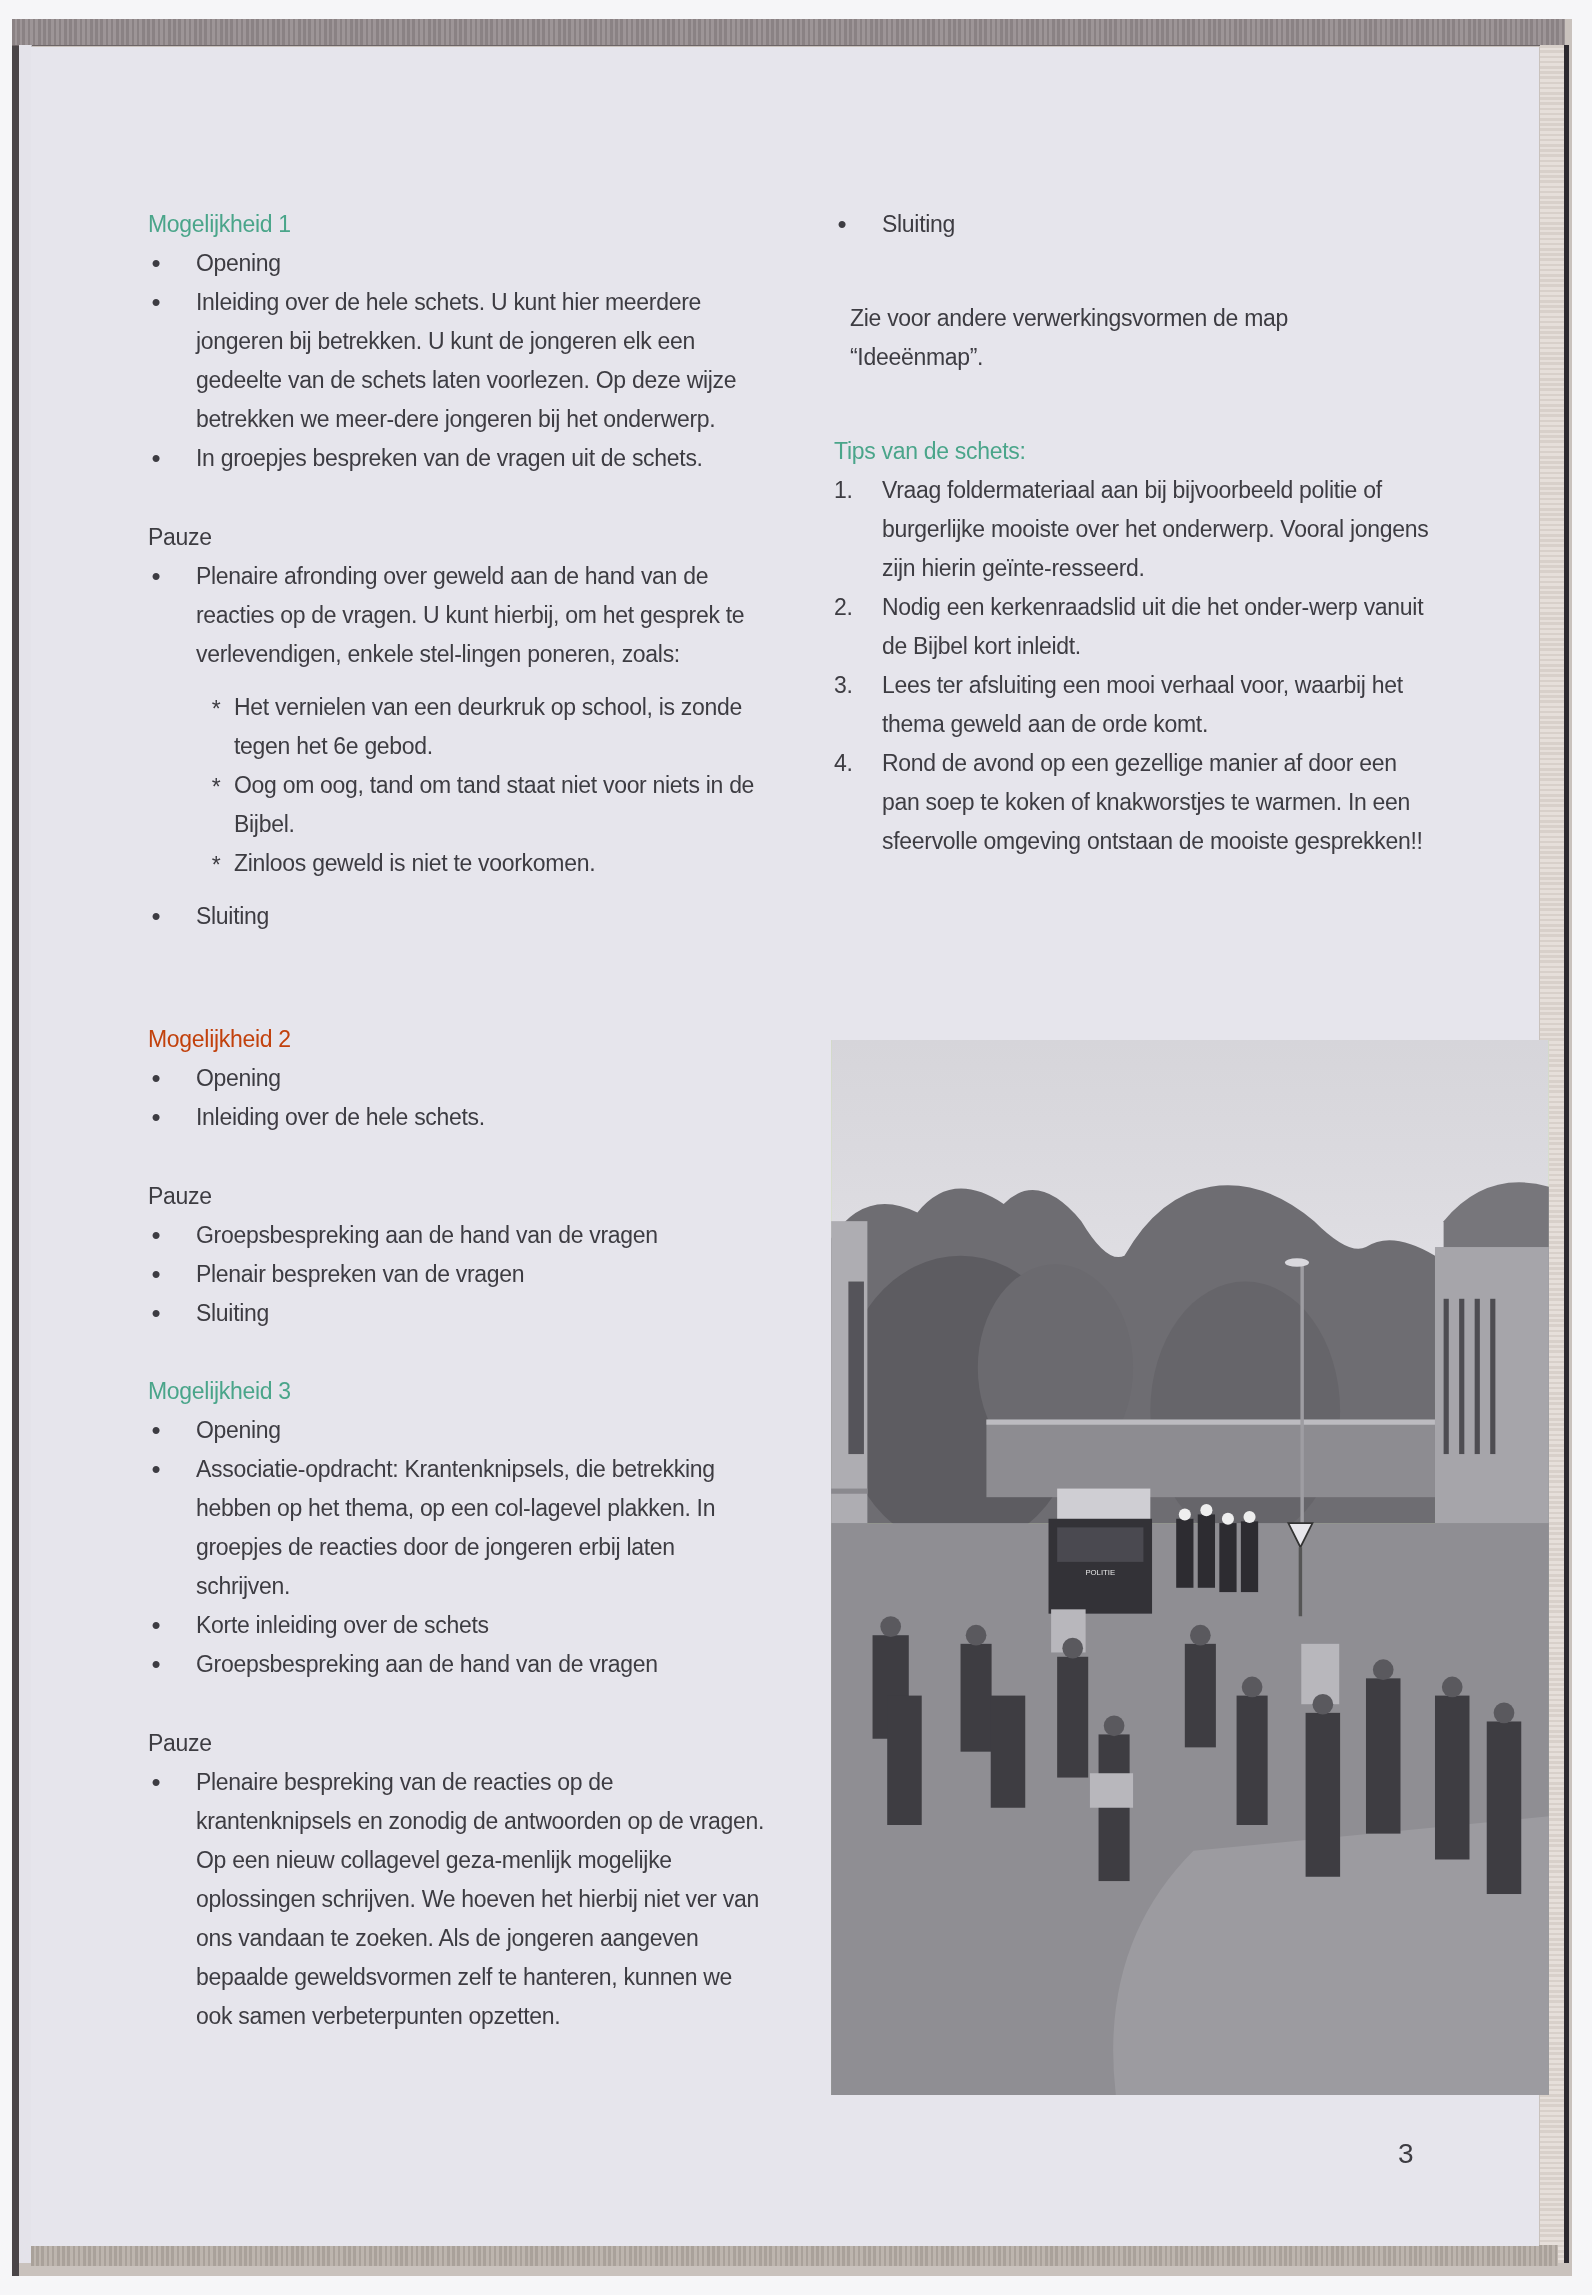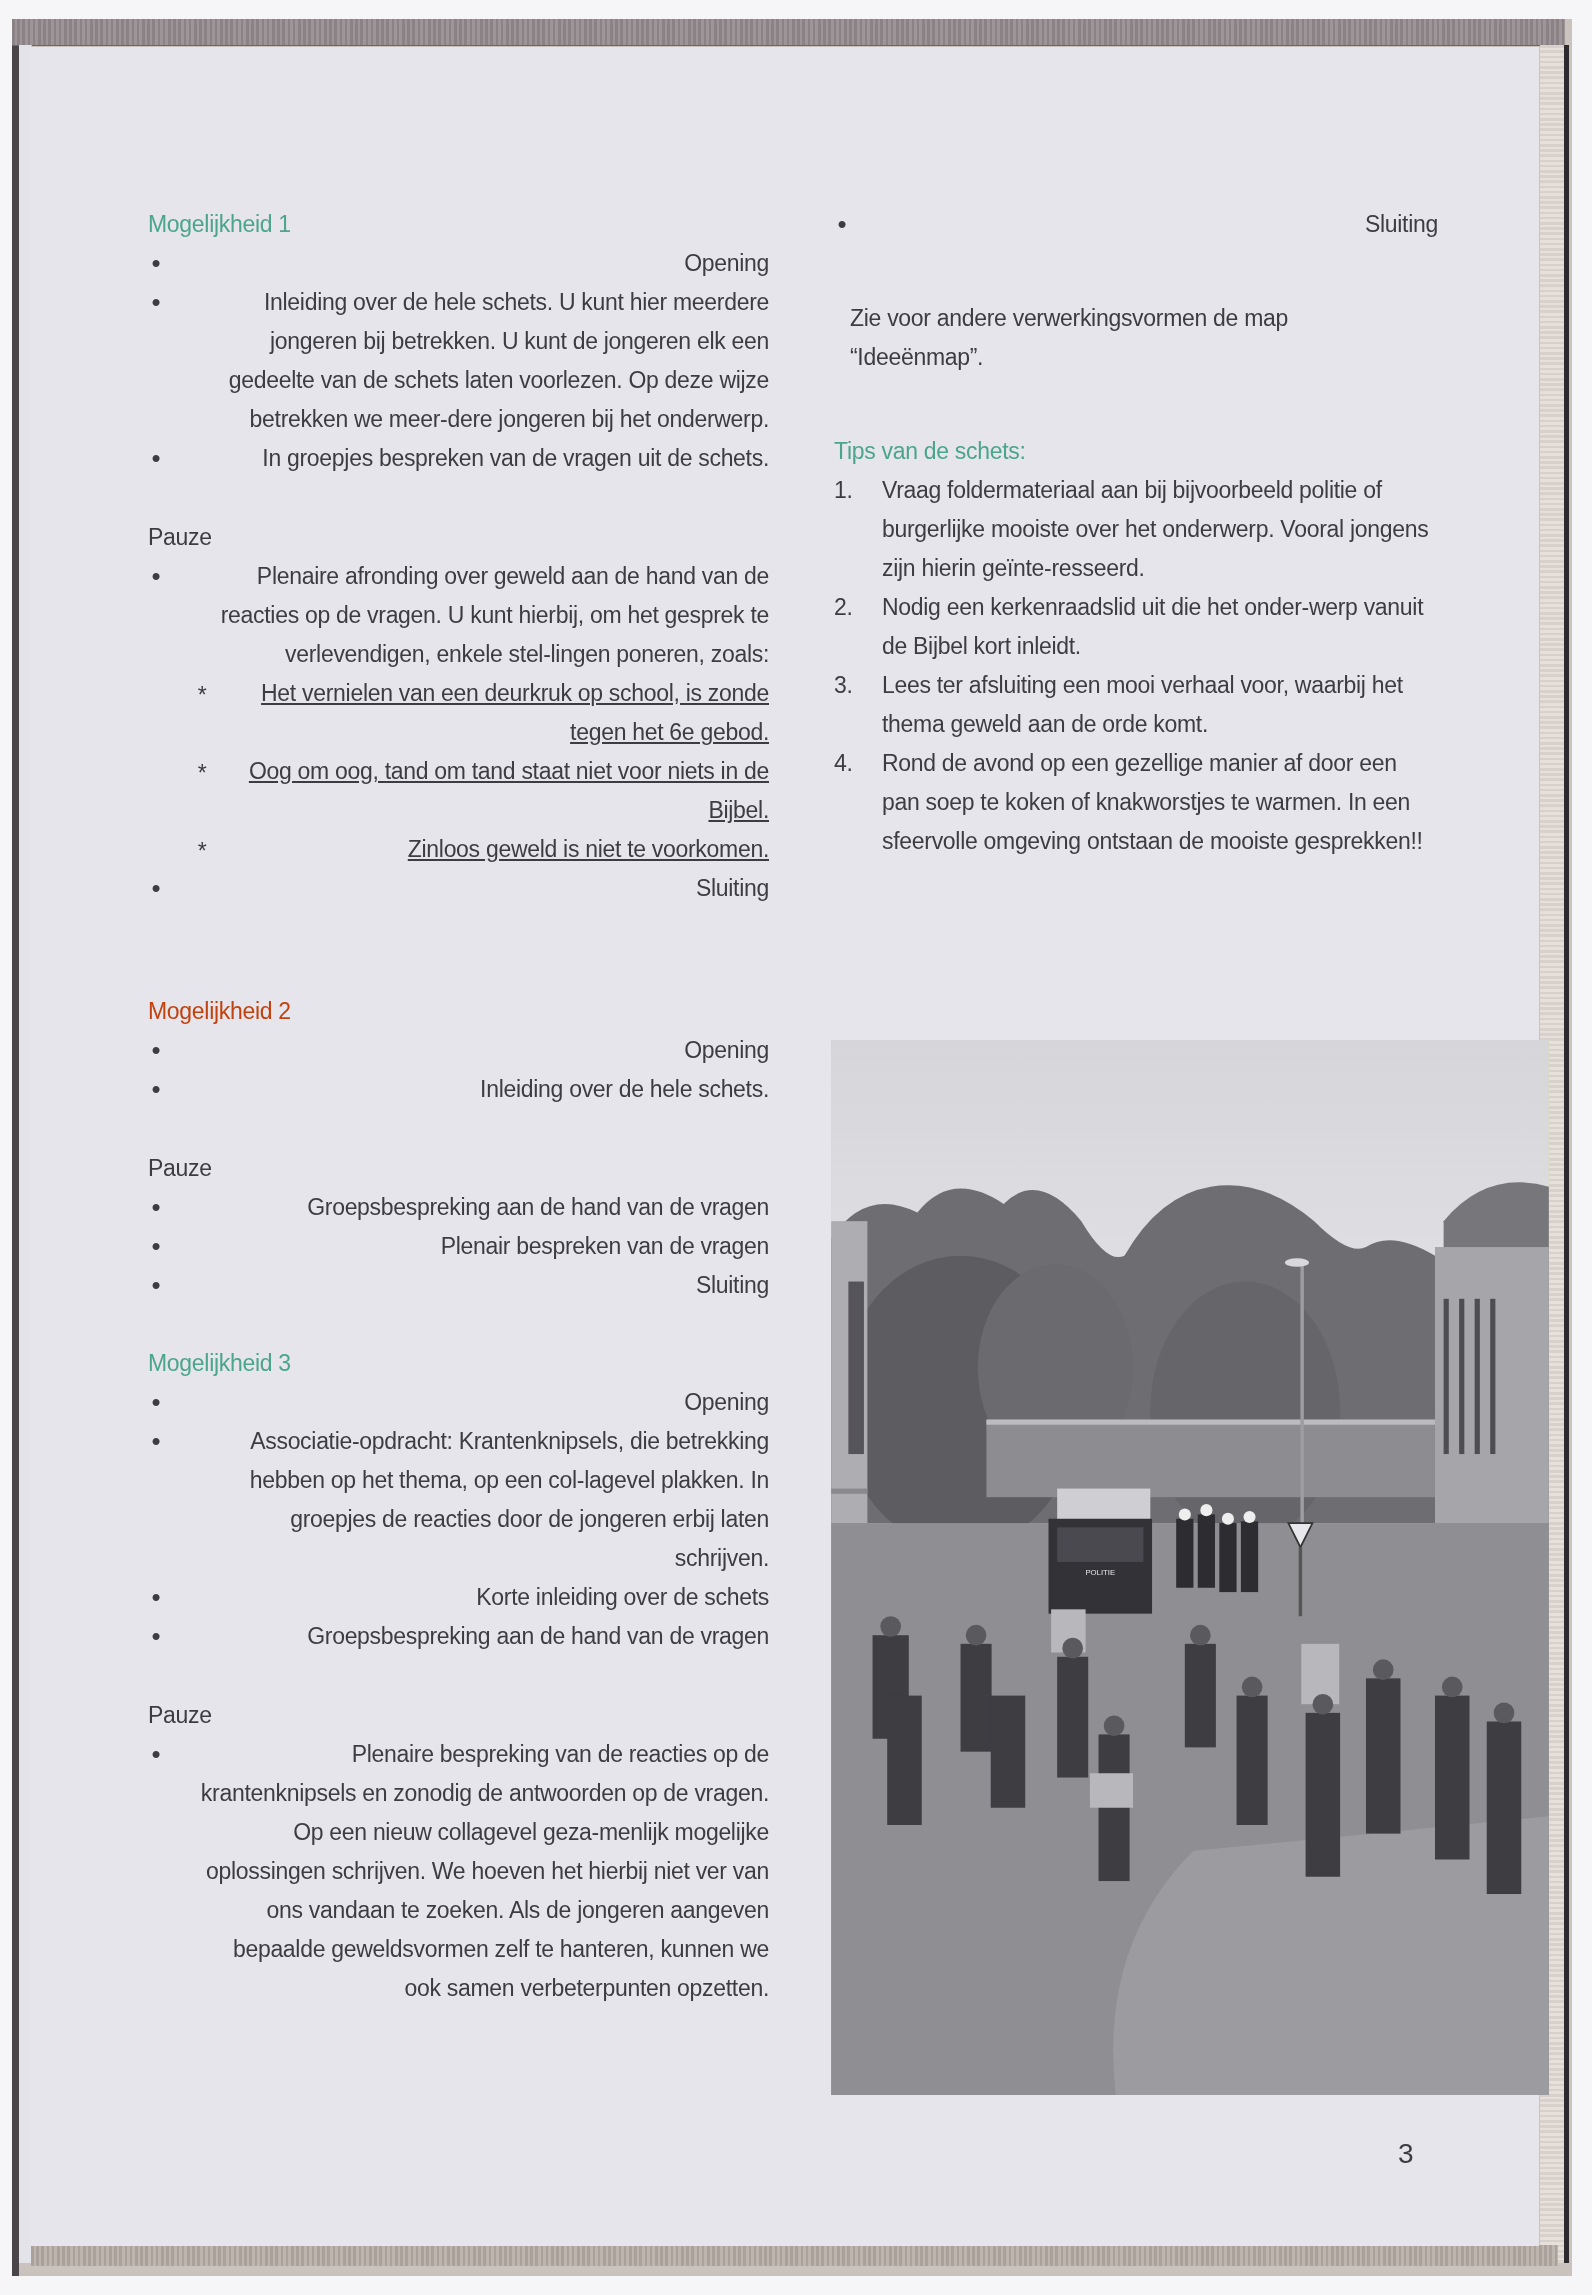--- a/index.html
+++ b/index.html
@@ -38,25 +38,25 @@
     .col {
       position: absolute; font-size: 23px; line-height: 39px; color: #3d3c42;
       letter-spacing: -0.3px;
     }
     .col-left { left: 148px; top: 205px; width: 621px; }
     .col-right { left: 834px; top: 205px; width: 604px; }
     .heading { color: #4aa58a; }
     .heading-plain { color: #c2410c; }
     .plain { display: block; margin-top: 40px; }
     ul.bullets { list-style: none; margin: 0; padding: 0; }
-    ul.bullets > li { position: relative; padding-left: 48px; text-align: right; }
+    ul.bullets > li { position: relative; padding-left: 48px; }
     ul.bullets > li::before {
       content: "\2022"; position: absolute; left: 3.5px; top: 0; font-size: 26px;
     }
-    ul.stars { list-style: none; margin: 0; padding: 0; text-decoration: underline; }
+    ul.stars { list-style: none; margin: 14px; padding: 0; }
     ul.stars > li { position: relative; padding-left: 24px; }
     ul.stars > li::before { content: "*"; position: absolute; left: 1.7px; top: 1.7px; }
     ol.tips { list-style: none; margin: 0; padding: 0; }
     ol.tips > li { position: relative; padding-left: 48px; }
     ol.tips > li .num { position: absolute; left: 0; top: 0; }
     .gap-sm { height: 39px; }
     .gap-lg { height: 84px; }
     .photo {
       position: absolute; left: 831px; top: 1040px; width: 718px; height: 1055px;
       background: #bef264; overflow: hidden;

